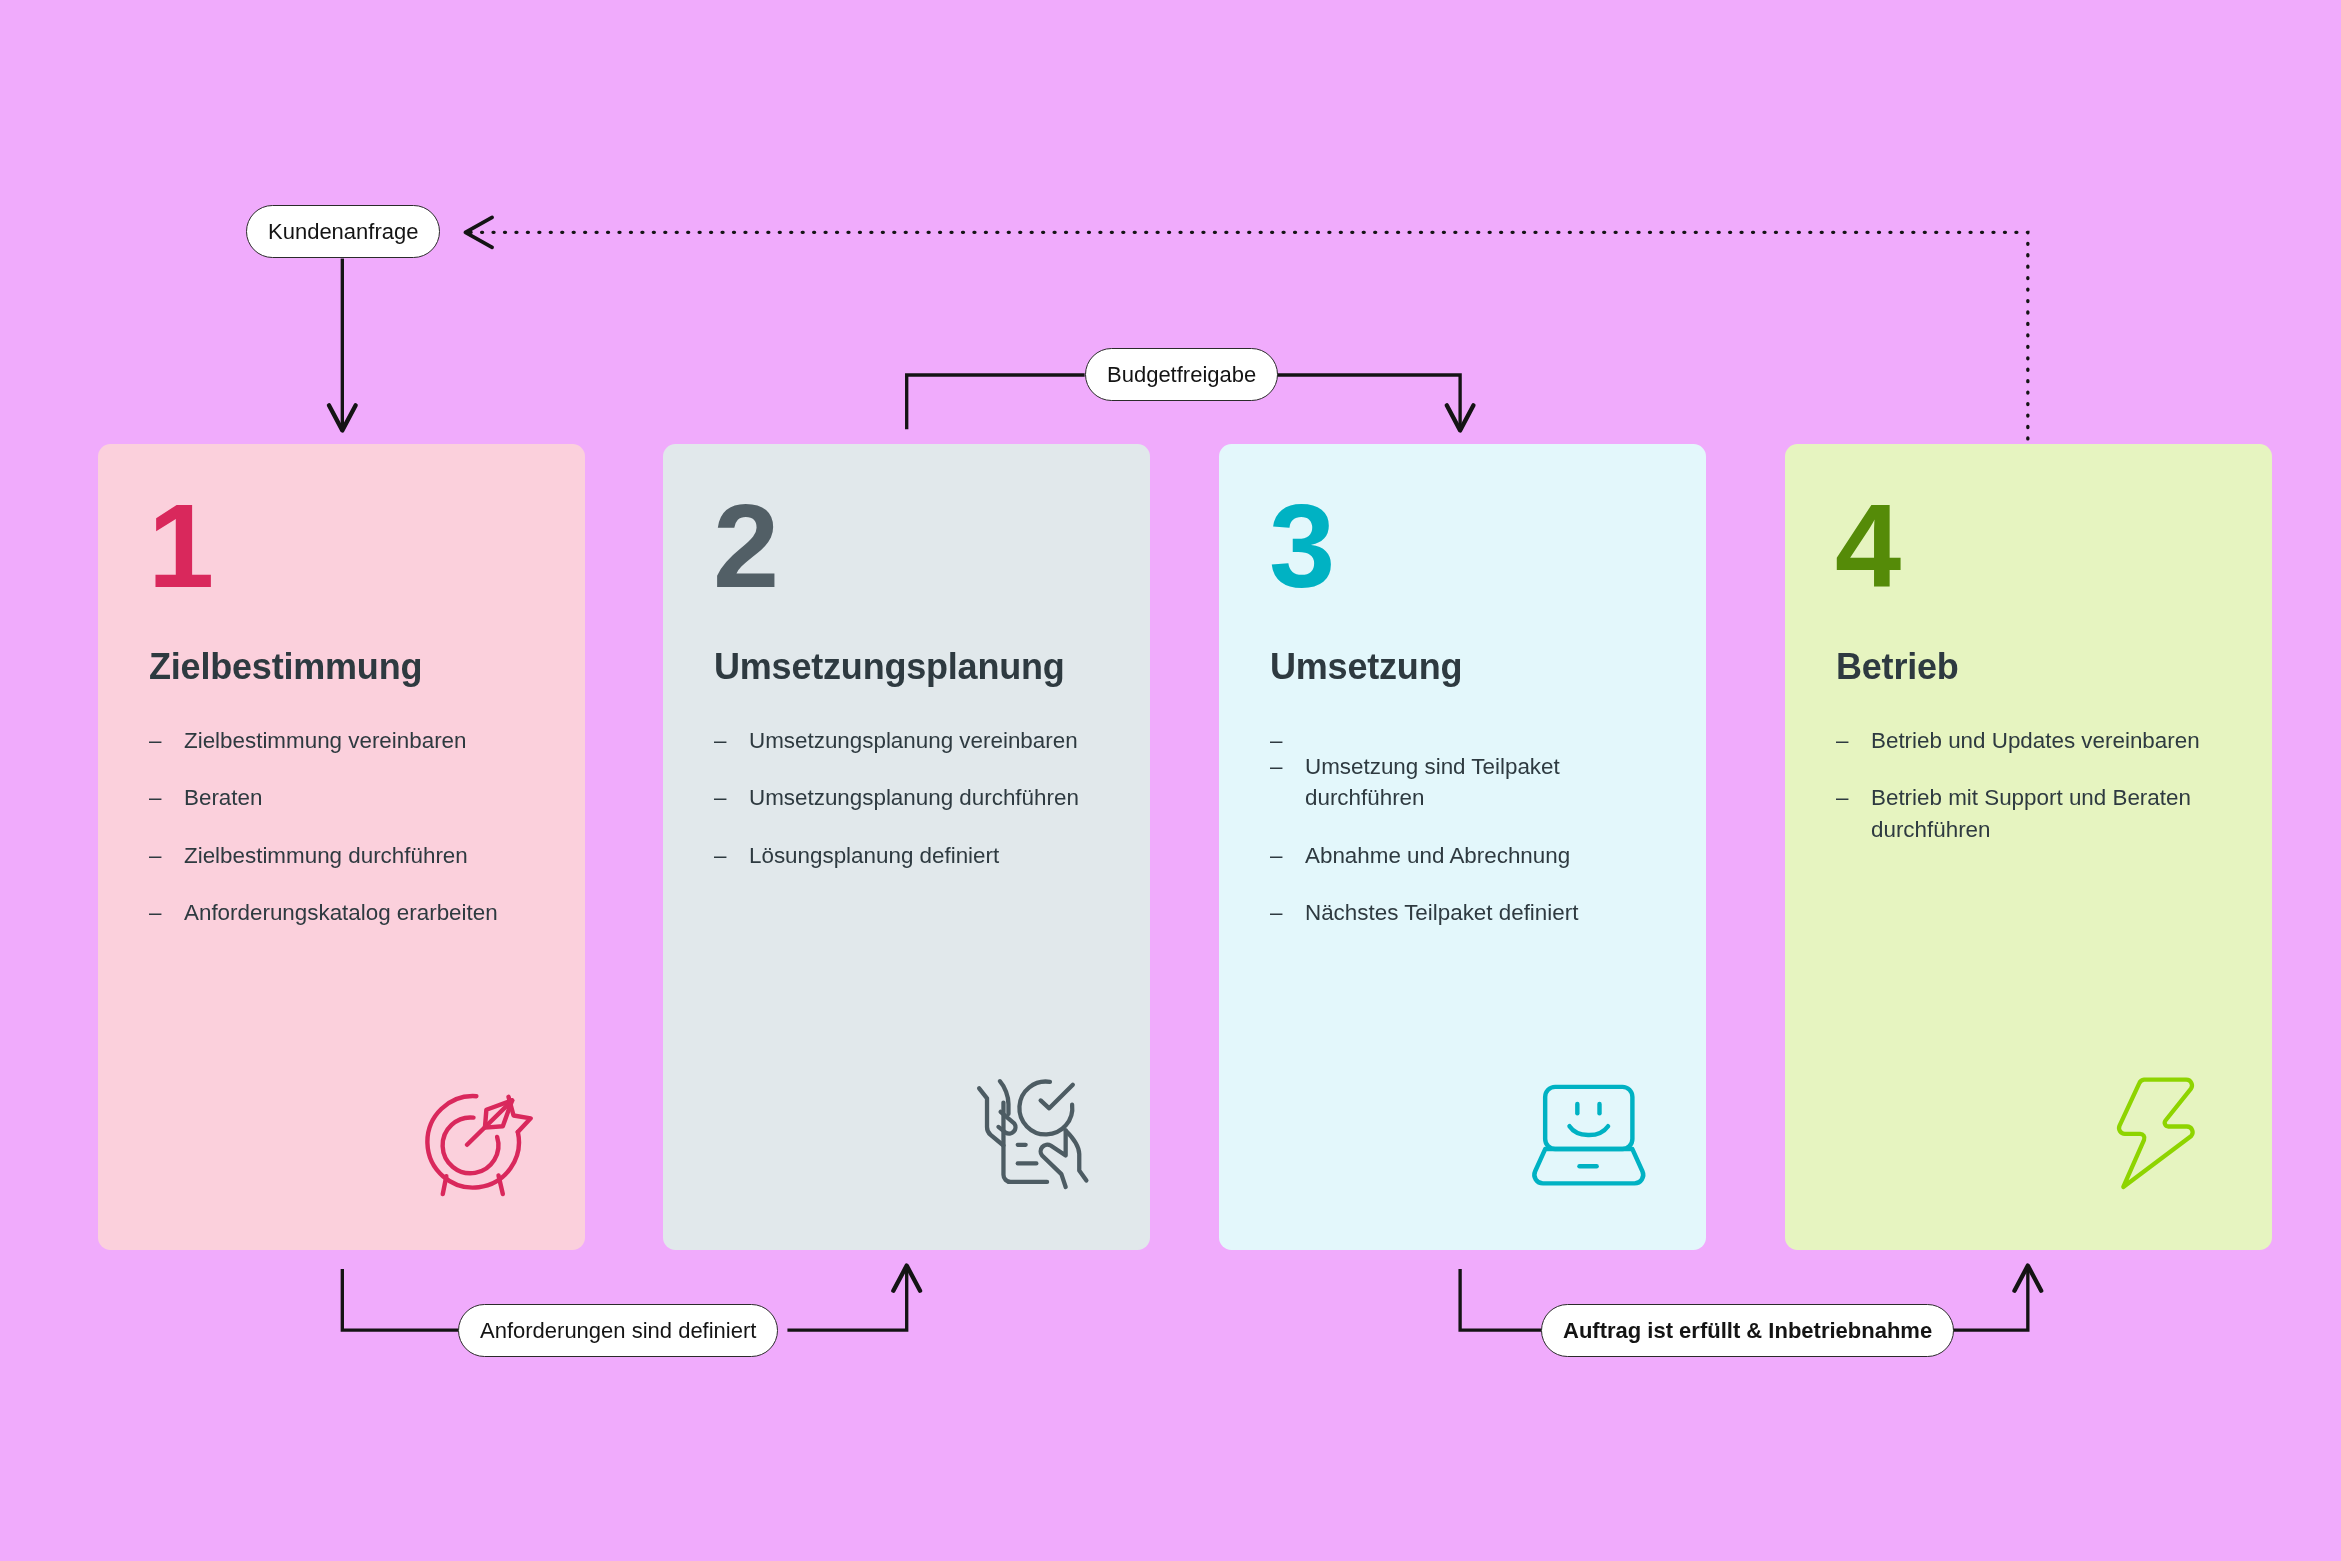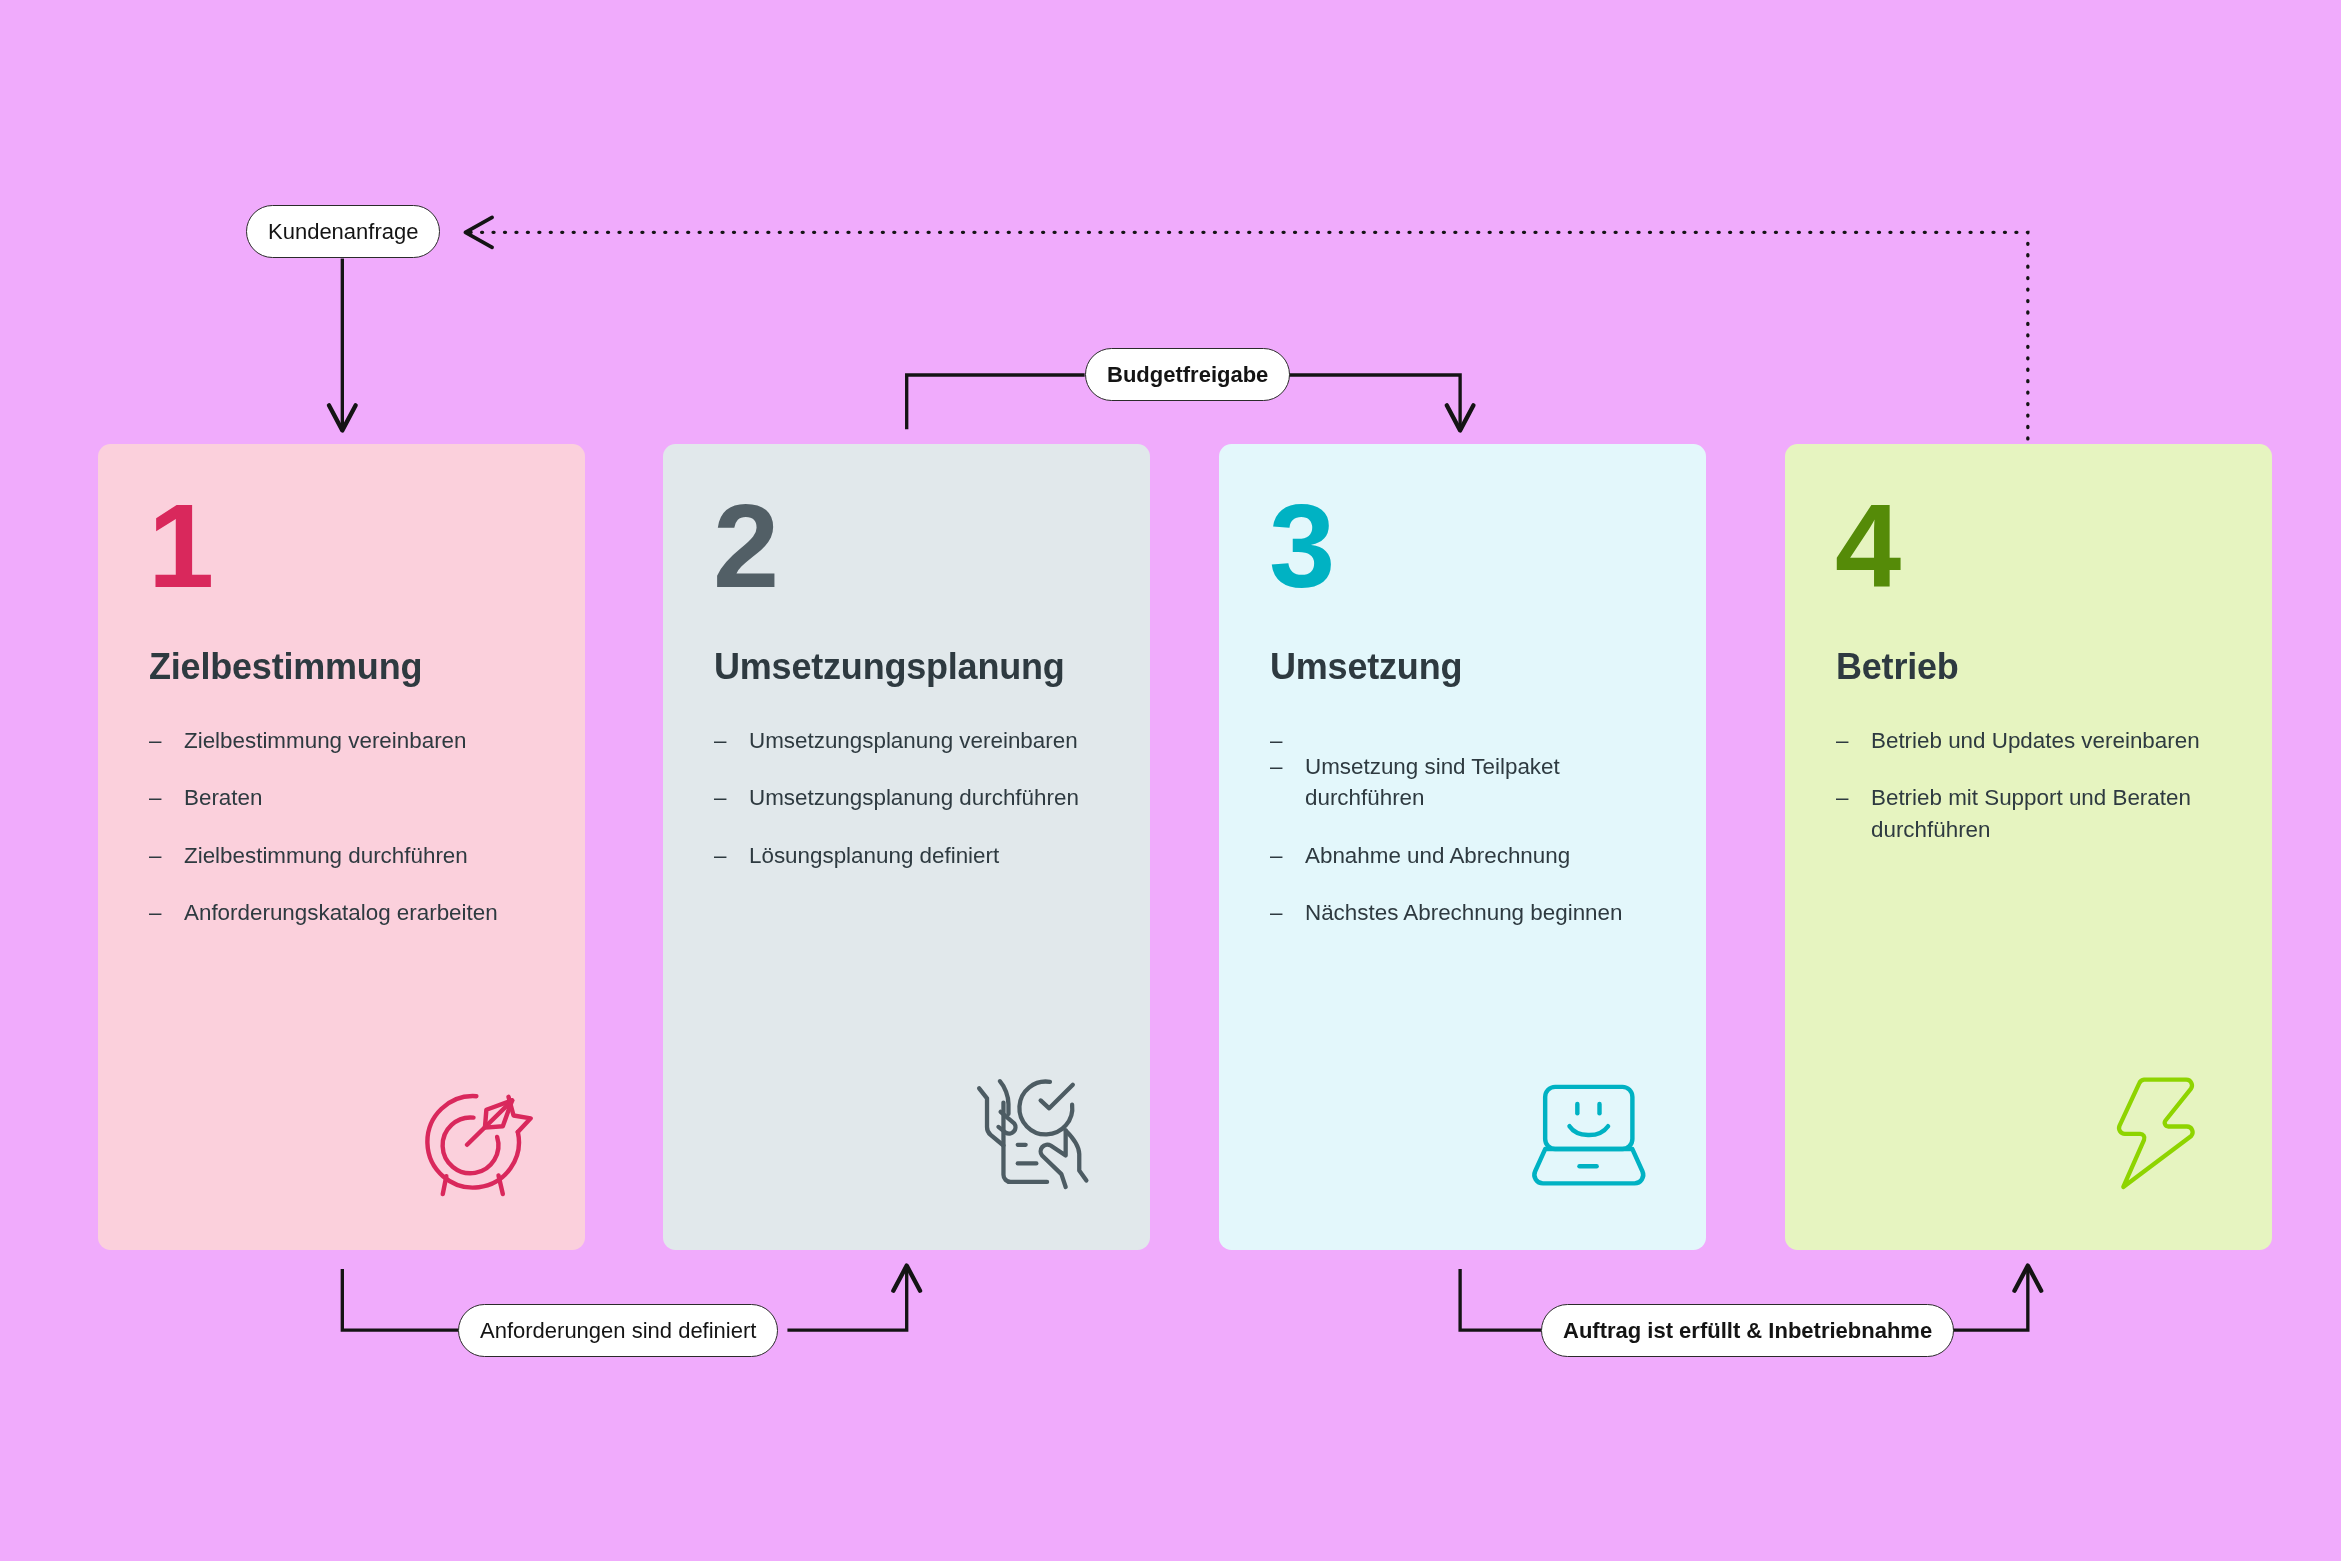--- a/index.html
+++ b/index.html
@@ -88,21 +88,21 @@
     display:flex;
     align-items:center;
     justify-content:center;
     padding:0 21px;
     font-size:22px;
     color:#141414;
     white-space:nowrap;
     z-index:6;
   }
   #pill-kunde     { left:246px;  top:205px;  }
-  #pill-budget    { left:1085px; top:348px;font-weight:bold;  }
+  #pill-budget    { left:1085px; top:348px;  }
   #pill-anford    { left:458px;  top:1304px; }
   #pill-auftrag   { left:1541px; top:1304px;font-weight:bold; }
 
   
   #wires { position:absolute; left:0; top:0; width:2342px; height:1561px; z-index:3; }
 
   
   .ico { width:100%; height:100%; display:block; }
 </style>
 </head>
@@ -207,21 +207,21 @@
     </div>
   </div>
 
   <div class="card c3">
     <div class="card-num n3">3</div>
     <div class="card-title">Umsetzung</div>
     <ul class="card-list">
       <li><span class="dash">–</span></li>
       <li><span class="dash">–</span><span>Umsetzung sind Teilpaket durchführen</span></li>
       <li><span class="dash">–</span><span>Abnahme und Abrechnung</span></li>
-      <li><span class="dash">–</span><span>Nächstes Abrechnung beginnen</span></li>
+      <li><span class="dash">–</span><span>Nächstes Teilpaket definiert</span></li>
     </ul>
     <div class="card-icon">
       <svg class="ico" viewBox="0 0 100 100" fill="none" stroke="#00b2c3" stroke-width="3.1" stroke-linecap="round" stroke-linejoin="round">
         <rect x="15.5" y="9" width="61" height="43.5" rx="7"></rect>
         <path d="M15.5 52.5 L8.5 68 a6 6 0 0 0 5.5 8.5 L78 76.5 a6 6 0 0 0 5.5 -8.5 L76.5 52.5 Z"></path>
         <path d="M38 21 L38 27.5"></path>
         <path d="M53.5 21 L53.5 27.5"></path>
         <path d="M32.5 36.5 C37.5 44 53 45.5 59.5 36.5"></path>
         <path d="M39.5 64.5 L51.5 64.5"></path>
       </svg>

